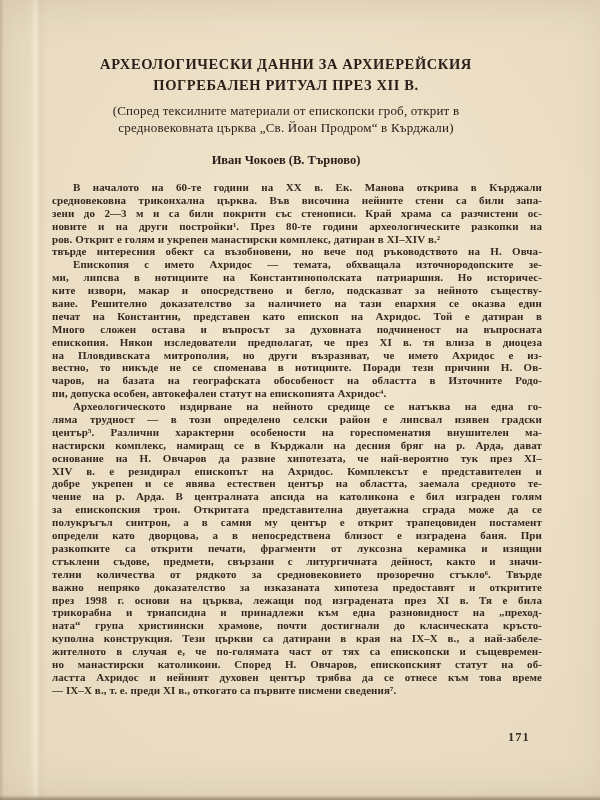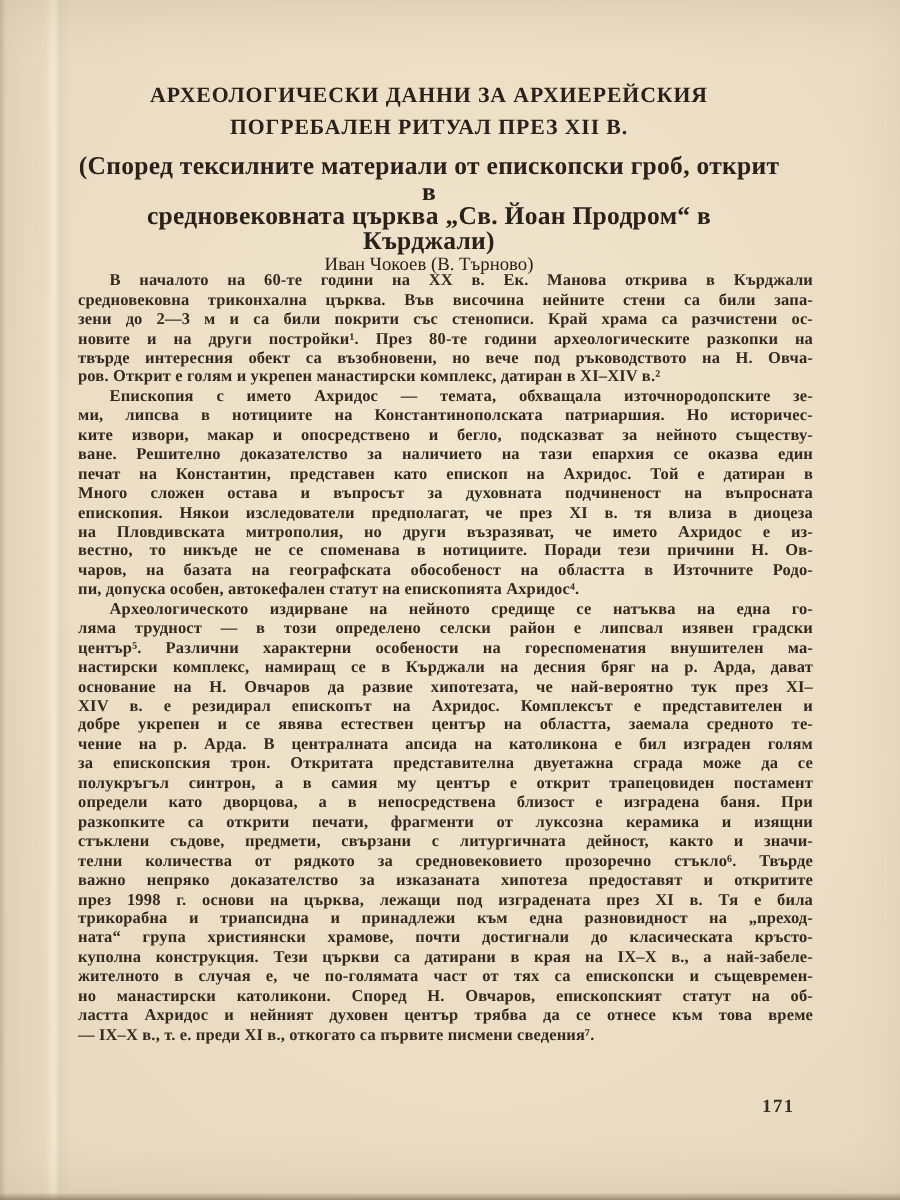--- a/index.html
+++ b/index.html
@@ -31,28 +31,29 @@
   }
   .title {
     font-weight: bold;
     font-size: 14.5px;
     line-height: 21px;
     letter-spacing: 0.6px;
     color: #2b211a;
   }
   .subtitle {
     margin-top: 7px;
-    font-weight: bold;
-    font-size: 17px;
+    font-weight: normal;
+    font-size: 13px;
     line-height: 16.5px;
     letter-spacing: 0.2px;
     color: #2b211a;
   }
   .author {
-    font-weight: normal;
+    margin-top: 17px;
+    font-weight: bold;
     font-size: 12.5px;
     color: #2b211a;
   }
   .body-text {
     position: absolute;
     left: 52px;
     top: 181px;
     width: 490px;
     font-size: 11px;
     line-height: 12.9px;
@@ -98,22 +99,22 @@
       <div>средновековната църква „Св. Йоан Продром“ в Кърджали)</div>
     </div>
     <div class="author">Иван Чокоев (В. Търново)</div>
   </div>
 
   <div class="body-text">
       <div class="line indent">В началото на 60-те години на XX в. Ек. Манова открива в Кърджали</div>
       <div class="line">средновековна триконхална църква. Във височина нейните стени са били запа-</div>
       <div class="line">зени до 2—3 м и са били покрити със стенописи. Край храма са разчистени ос-</div>
       <div class="line">новите и на други постройки¹. През 80-те години археологическите разкопки на</div>
+      <div class="line last">ров. Открит е голям и укрепен манастирски комплекс, датиран в XI–XIV в.²</div>
       <div class="line">твърде интересния обект са възобновени, но вече под ръководството на Н. Овча-</div>
-      <div class="line last">ров. Открит е голям и укрепен манастирски комплекс, датиран в XI–XIV в.²</div>
       <div class="line indent">Епископия с името Ахридос — темата, обхващала източнородопските зе-</div>
       <div class="line">ми, липсва в нотициите на Константинополската патриаршия. Но историчес-</div>
       <div class="line">ките извори, макар и опосредствено и бегло, подсказват за нейното съществу-</div>
       <div class="line">ване. Решително доказателство за наличието на тази епархия се оказва един</div>
       <div class="line">печат на Константин, представен като епископ на Ахридос. Той е датиран в</div>
       <div class="line">Много сложен остава и въпросът за духовната подчиненост на въпросната</div>
       <div class="line">епископия. Някои изследователи предполагат, че през XI в. тя влиза в диоцеза</div>
       <div class="line">на Пловдивската митрополия, но други възразяват, че името Ахридос е из-</div>
       <div class="line">вестно, то никъде не се споменава в нотициите. Поради тези причини Н. Ов-</div>
       <div class="line">чаров, на базата на географската обособеност на областта в Източните Родо-</div>

